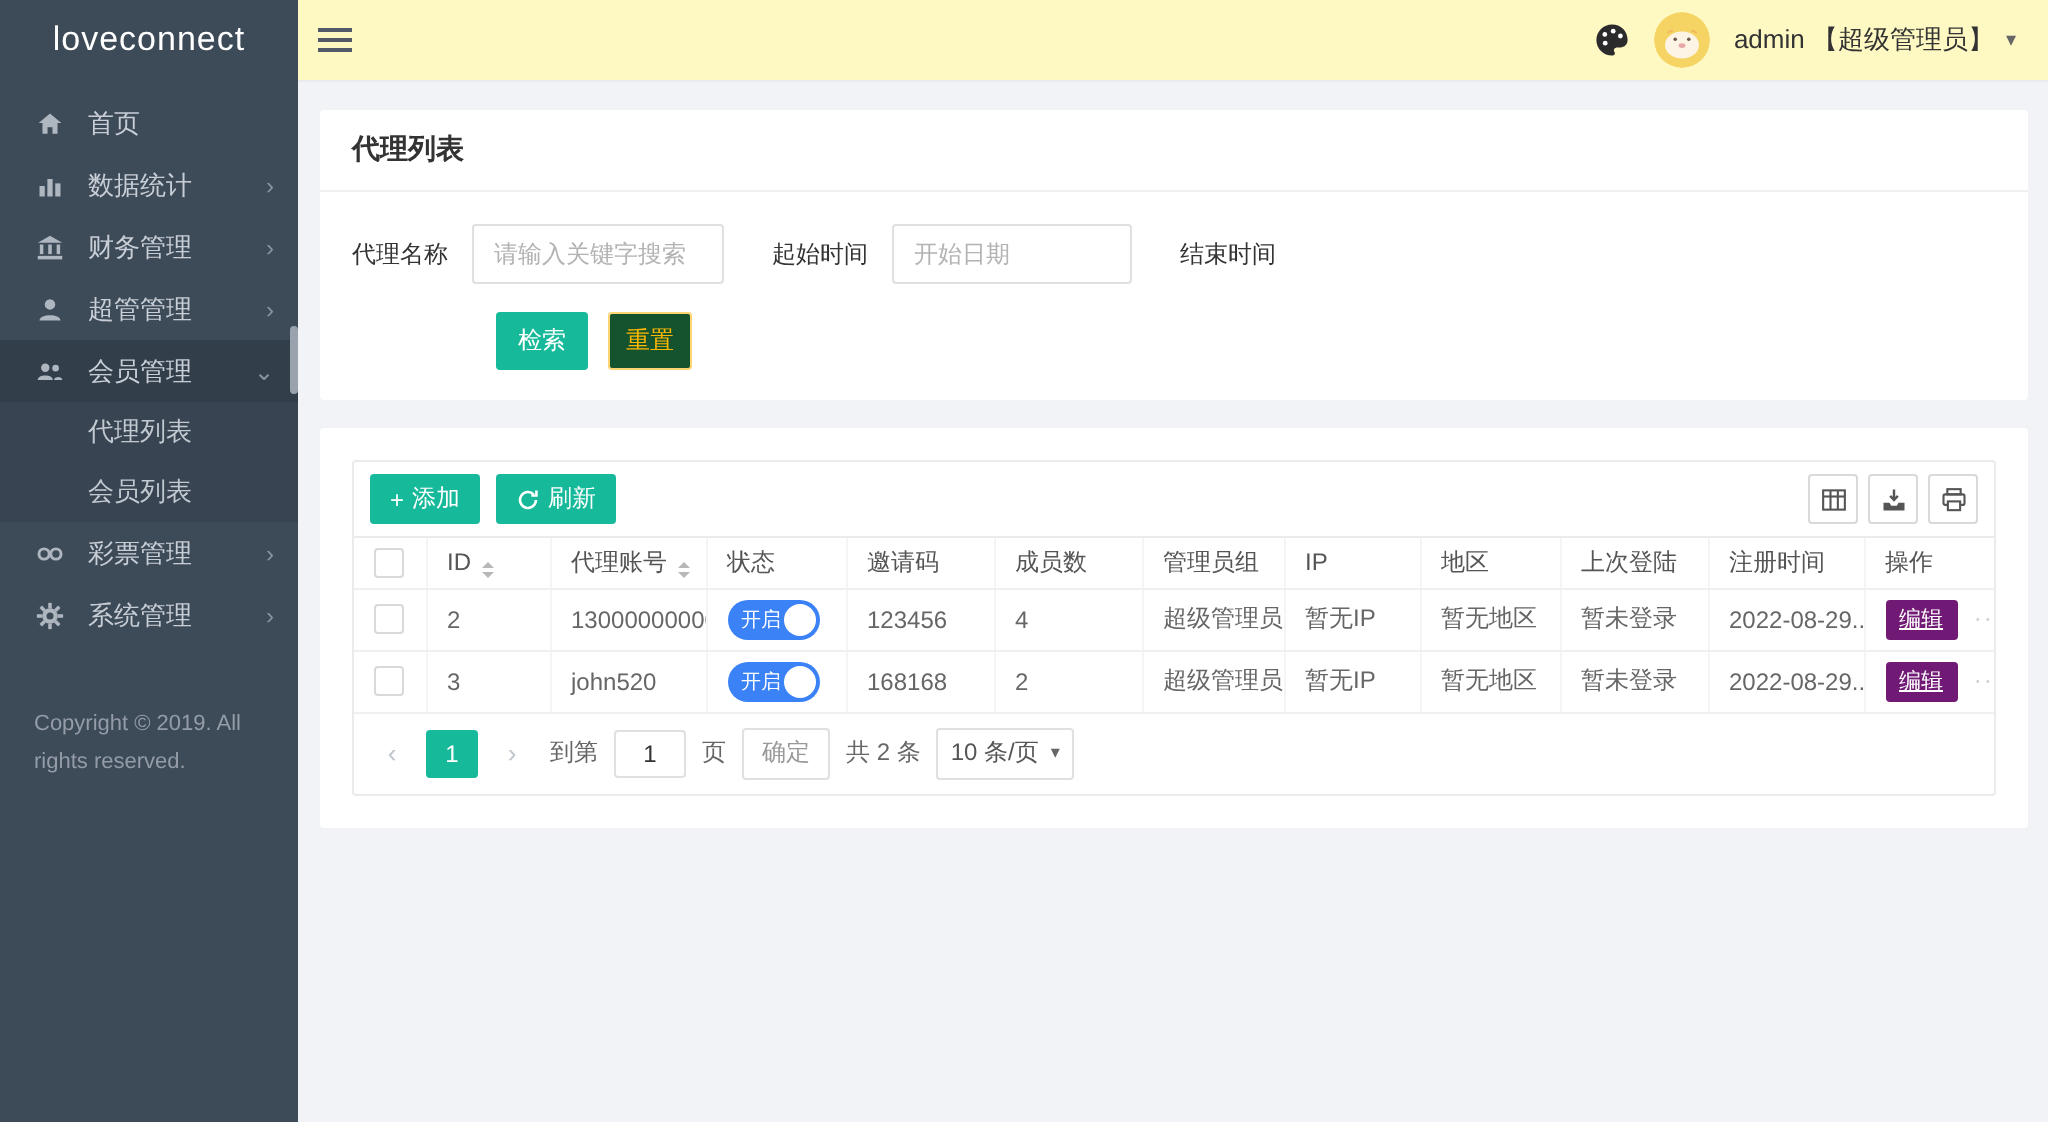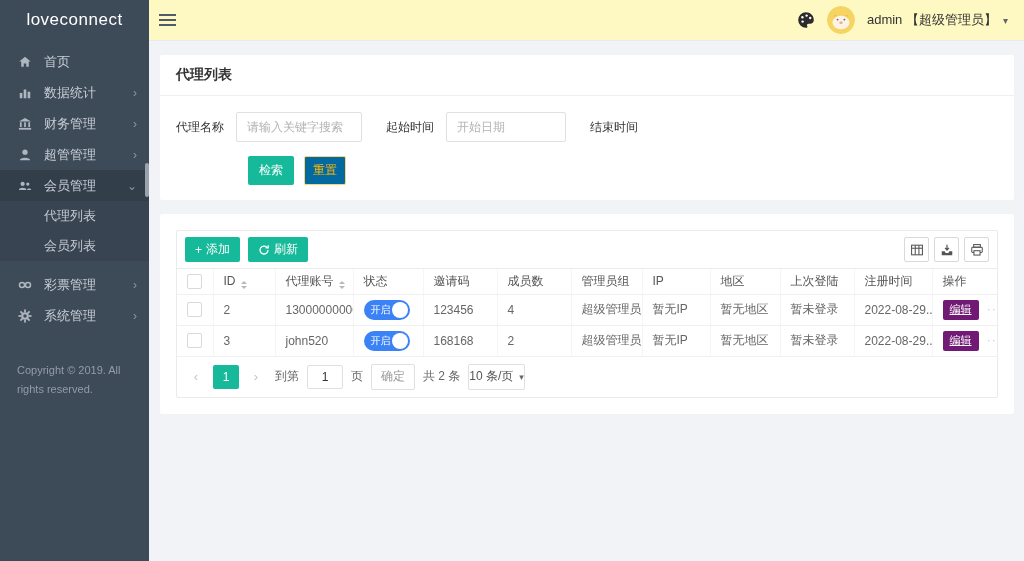--- a/index.html
+++ b/index.html
@@ -50,21 +50,21 @@
   .f-group + .f-group { margin-left:24px; }
   .f-label { font-size:12px; color:#333; margin-right:12px; white-space:nowrap; }
   .f-input { height:30px; border:1px solid #e0e0e0; border-radius:2px; padding:0 10px;
     font-size:12px; color:#333; font-family:inherit; outline:none; }
   .f-input::placeholder { color:#b3b3b3; }
   .w1 { width:126px; } .w2 { width:120px; }
   .btn-row { margin-top:14px; padding-left:72px; display:flex; gap:10px; }
   .btn { border:none; border-radius:2px; font-size:12px; cursor:pointer;
     font-family:inherit; display:inline-flex; align-items:center; justify-content:center; }
   .btn-search { background:#16b999; color:#fff; width:46px; height:29px; }
-  .btn-reset  { background:#0369a1; color:#ffb800; border:1px solid #ffd573; width:42px; height:29px; }
+  .btn-reset  { background:#14532d; color:#ffb800; border:1px solid #ffd573; width:42px; height:29px; }
 
   
   .table-card { padding:16px; }
   .table-wrap { border:1px solid #ebebeb; border-radius:2px; }
   .toolbar { display:flex; align-items:center; padding:6px 8px; border-bottom:1px solid #ebebeb; }
   .btn-tool { background:#16b999; color:#fff; height:25px; padding:0 10px; gap:4px; font-size:12px; }
   .btn-tool + .btn-tool { margin-left:8px; }
   .btn-tool svg { width:12px; height:12px; }
   .tool-icons { margin-left:auto; display:flex; gap:5px; }
   .icon-btn { width:25px; height:25px; border:1px solid #d9d9d9; border-radius:2px;
@@ -92,21 +92,21 @@
 
   .pagination { display:flex; align-items:center; padding:7px 8px; font-size:12px; color:#666; gap:6px; }
   .pg-arrow { width:22px; height:24px; display:inline-flex; align-items:center; justify-content:center;
     color:#c0c4cc; cursor:pointer; font-size:13px; }
   .pg-num { width:26px; height:24px; background:#16b999; color:#fff; border-radius:2px;
     display:inline-flex; align-items:center; justify-content:center; cursor:pointer; }
   .pg-input { width:36px; height:24px; border:1px solid #e0e0e0; border-radius:2px;
     text-align:center; font-size:12px; color:#333; font-family:inherit; outline:none; }
   .pg-confirm { background:#fff; border:1px solid #e0e0e0; color:#999; height:26px;
     padding:0 9px; font-size:12px; }
-  .pg-select { border:1px solid #e0e0e0; border-radius:2px; height:26px; padding:0 0;
+  .pg-select { border:1px solid #e0e0e0; border-radius:2px; height:26px; padding:0 6px;
     display:inline-flex; align-items:center; gap:6px; cursor:pointer; color:#555; }
   .pg-select .caret { font-size:9px; color:#666; }
   .pg-text { margin:0 2px; }
 </style>
 </head>
 <body>
 
 <div class="sidebar">
   <div class="logo">loveconnect</div>
   <div class="nav">
@@ -172,21 +172,21 @@
 
     <div class="submenu">
       <div class="nav-sub">
         <span>代理列表</span>
       </div>
       <div class="nav-sub">
         <span>会员列表</span>
       </div>
     </div>
 
-    <div class="nav-item" style="margin-top:8px;">
+    <div class="nav-item" style="margin-top:0;">
       <span class="ni-icon">
         <svg viewBox="0 0 18 12" fill="none" stroke="currentColor" stroke-width="1.9">
             <circle cx="5.2" cy="6" r="3.3"></circle>
             <circle cx="12.8" cy="6" r="3.3"></circle>
           </svg>
       </span>
       <span>彩票管理</span>
       <span class="chev">›</span>
     </div>
 

